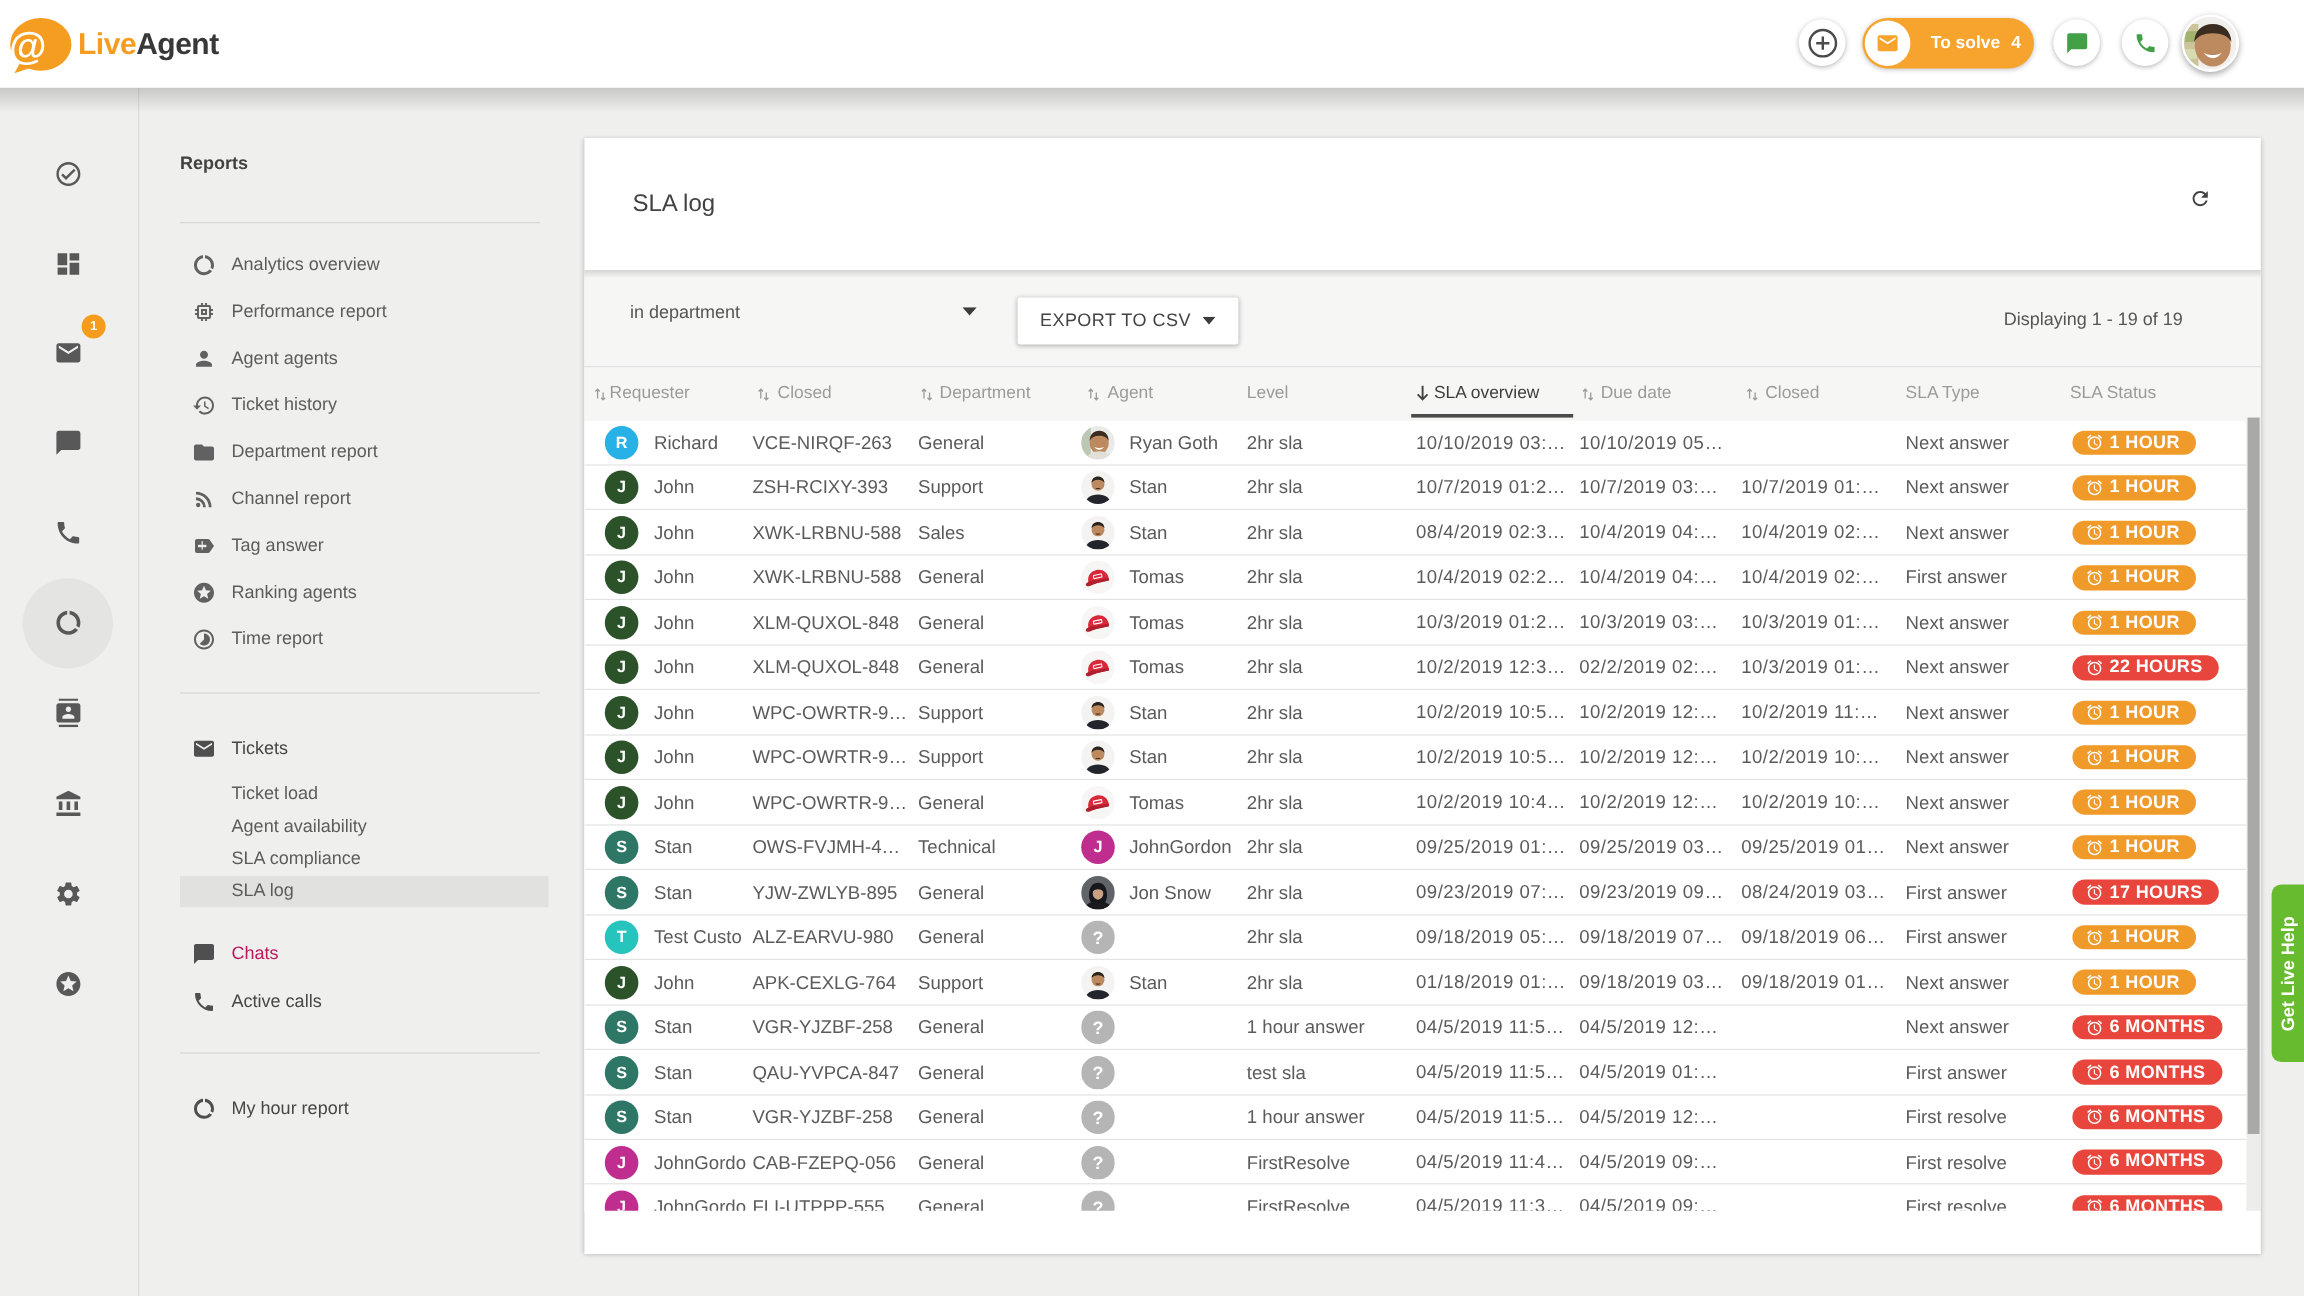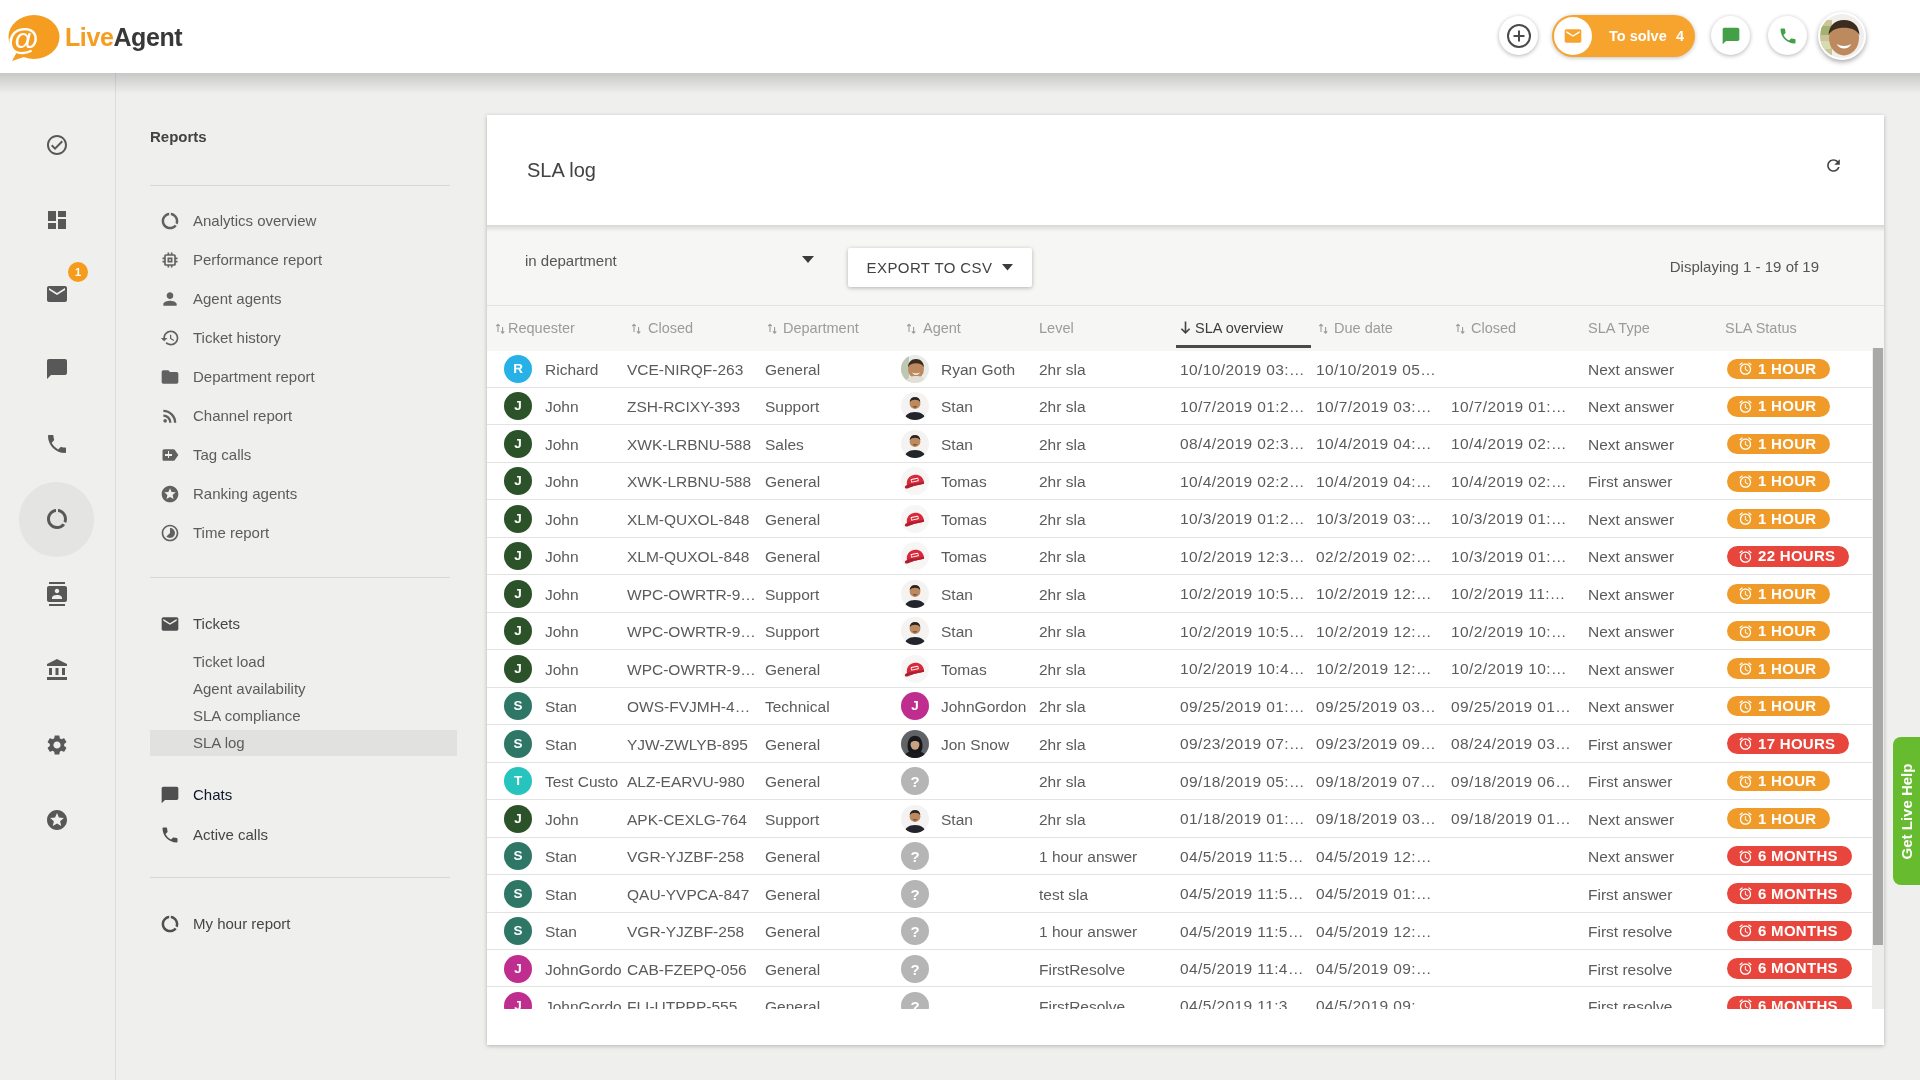--- a/index.html
+++ b/index.html
@@ -127,21 +127,21 @@
 <div class="navtxt" style="left:193px;top:367px">Department report</div>
 <div class="abs" style="left:160px;top:406px"><svg width="20" height="20" viewBox="0 0 24 24">
       <path d="M6.18 15.64a2.18 2.18 0 0 1 2.18 2.18C8.36 19 7.38 20 6.18 20 5 20 4 19 4 17.82a2.18 2.18 0 0 1 2.18-2.18zM4 4.44A15.56 15.56 0 0 1 19.56 20h-2.83A12.73 12.73 0 0 0 4 7.27V4.44zm0 5.66a9.9 9.9 0 0 1 9.9 9.9h-2.83A7.07 7.07 0 0 0 4 12.93V10.1z" fill="#616161"></path>
     </svg></div>
 <div class="navtxt" style="left:193px;top:406px">Channel report</div>
 <div class="abs" style="left:160px;top:445px"><svg width="20" height="20" viewBox="0 0 24 24">
       <path d="M17.63 5.84C17.27 5.33 16.67 5 16 5L5 5.01C3.9 5.01 3 5.9 3 7v10c0 1.1.9 1.99 2 1.99L16 19c.67 0 1.27-.33 1.63-.84L22 12l-4.37-6.16z" fill="#616161"></path>
     </svg></div>
 <div class="abs" style="left:165px;top:454px;width:7px;height:1.6px;background:#efefee"></div>
 <div class="abs" style="left:167.7px;top:451px;width:1.6px;height:7px;background:#efefee"></div>
-<div class="navtxt" style="left:193px;top:445px">Tag calls</div>
+<div class="navtxt" style="left:193px;top:445px">Tag answer</div>
 <div class="abs" style="left:160px;top:484px"><svg width="20" height="20" viewBox="0 0 24 24">
       <path d="M11.99 2C6.47 2 2 6.48 2 12s4.47 10 9.99 10C17.52 22 22 17.52 22 12S17.52 2 11.99 2zm4.24 16L12 15.45 7.77 18l1.12-4.81-3.73-3.23 4.92-.42L12 5l1.92 4.53 4.92.42-3.73 3.23L16.23 18z" fill="#616161"></path>
     </svg></div>
 <div class="navtxt" style="left:193px;top:484px">Ranking agents</div>
 <div class="abs" style="left:160px;top:523px"><svg width="20" height="20" viewBox="0 0 24 24">
       <path d="M16.24 7.76C15.07 6.59 13.54 6 12 6v6l-4.24 4.24c2.34 2.34 6.14 2.34 8.49 0 2.34-2.34 2.34-6.14-.01-8.48zM12 2C6.48 2 2 6.48 2 12s4.48 10 10 10 10-4.48 10-10S17.52 2 12 2zm0 18c-4.42 0-8-3.58-8-8s3.58-8 8-8 8 3.58 8 8-3.58 8-8 8z" fill="#616161"></path>
     </svg></div>
 <div class="navtxt" style="left:193px;top:523px">Time report</div>
 <div class="abs" style="left:150px;top:577px;width:300px;height:1px;background:#d6d6d6"></div>
 <div class="abs" style="left:150px;top:730px;width:307px;height:26px;background:#e1e1e0"></div>
@@ -149,21 +149,21 @@
       <path d="M20 4H4c-1.1 0-1.99.9-1.99 2L2 18c0 1.1.9 2 2 2h16c1.1 0 2-.9 2-2V6c0-1.1-.9-2-2-2zm0 4l-8 5-8-5V6l8 5 8-5v2z" fill="#4f4f4f"></path>
     </svg></div>
 <div class="navtxt" style="left:193px;top:614px;color:#464646">Tickets</div>
 <div class="navtxt" style="left:193px;top:652px">Ticket load</div>
 <div class="navtxt" style="left:193px;top:679px">Agent availability</div>
 <div class="navtxt" style="left:193px;top:706px">SLA compliance</div>
 <div class="navtxt" style="left:193px;top:733px">SLA log</div>
 <div class="abs" style="left:160px;top:785px"><svg width="20" height="20" viewBox="0 0 24 24">
       <path d="M20 2H4c-1.1 0-2 .9-2 2v18l4-4h14c1.1 0 2-.9 2-2V4c0-1.1-.9-2-2-2z" fill="#4f4f4f"></path>
     </svg></div>
-<div class="navtxt" style="left:193px;top:785px;color:#0f172a">Chats</div>
+<div class="navtxt" style="left:193px;top:785px;color:#be185d">Chats</div>
 <div class="abs" style="left:160px;top:825px"><svg width="20" height="20" viewBox="0 0 24 24">
       <path d="M6.62 10.79c1.44 2.83 3.76 5.14 6.59 6.59l2.2-2.2c.27-.27.67-.36 1.02-.24 1.12.37 2.33.57 3.57.57.55 0 1 .45 1 1V20c0 .55-.45 1-1 1-9.39 0-17-7.61-17-17 0-.55.45-1 1-1h3.5c.55 0 1 .45 1 1 0 1.25.2 2.45.57 3.57.11.35.03.74-.25 1.02l-2.2 2.2z" fill="#4f4f4f"></path>
     </svg></div>
 <div class="navtxt" style="left:193px;top:825px;color:#464646">Active calls</div>
 <div class="abs" style="left:150px;top:877px;width:300px;height:1px;background:#d6d6d6"></div>
 <div class="abs" style="left:160px;top:914px"><svg width="20" height="20" viewBox="0 0 24 24">
       <path d="M13 2.05v3.03c3.39.49 6 3.39 6 6.92 0 .9-.18 1.75-.48 2.54l2.6 1.53c.56-1.24.88-2.62.88-4.07 0-5.18-3.95-9.45-9-9.95zM12 19c-3.87 0-7-3.13-7-7 0-3.53 2.61-6.43 6-6.92V2.05c-5.06.5-9 4.76-9 9.95 0 5.52 4.47 10 9.99 10 3.31 0 6.24-1.61 8.06-4.09l-2.6-1.53C16.17 17.98 14.21 19 12 19z" fill="#4f4f4f"></path>
     </svg></div>
 <div class="navtxt" style="left:193px;top:914px;color:#464646">My hour report</div>
 <div class="card">

